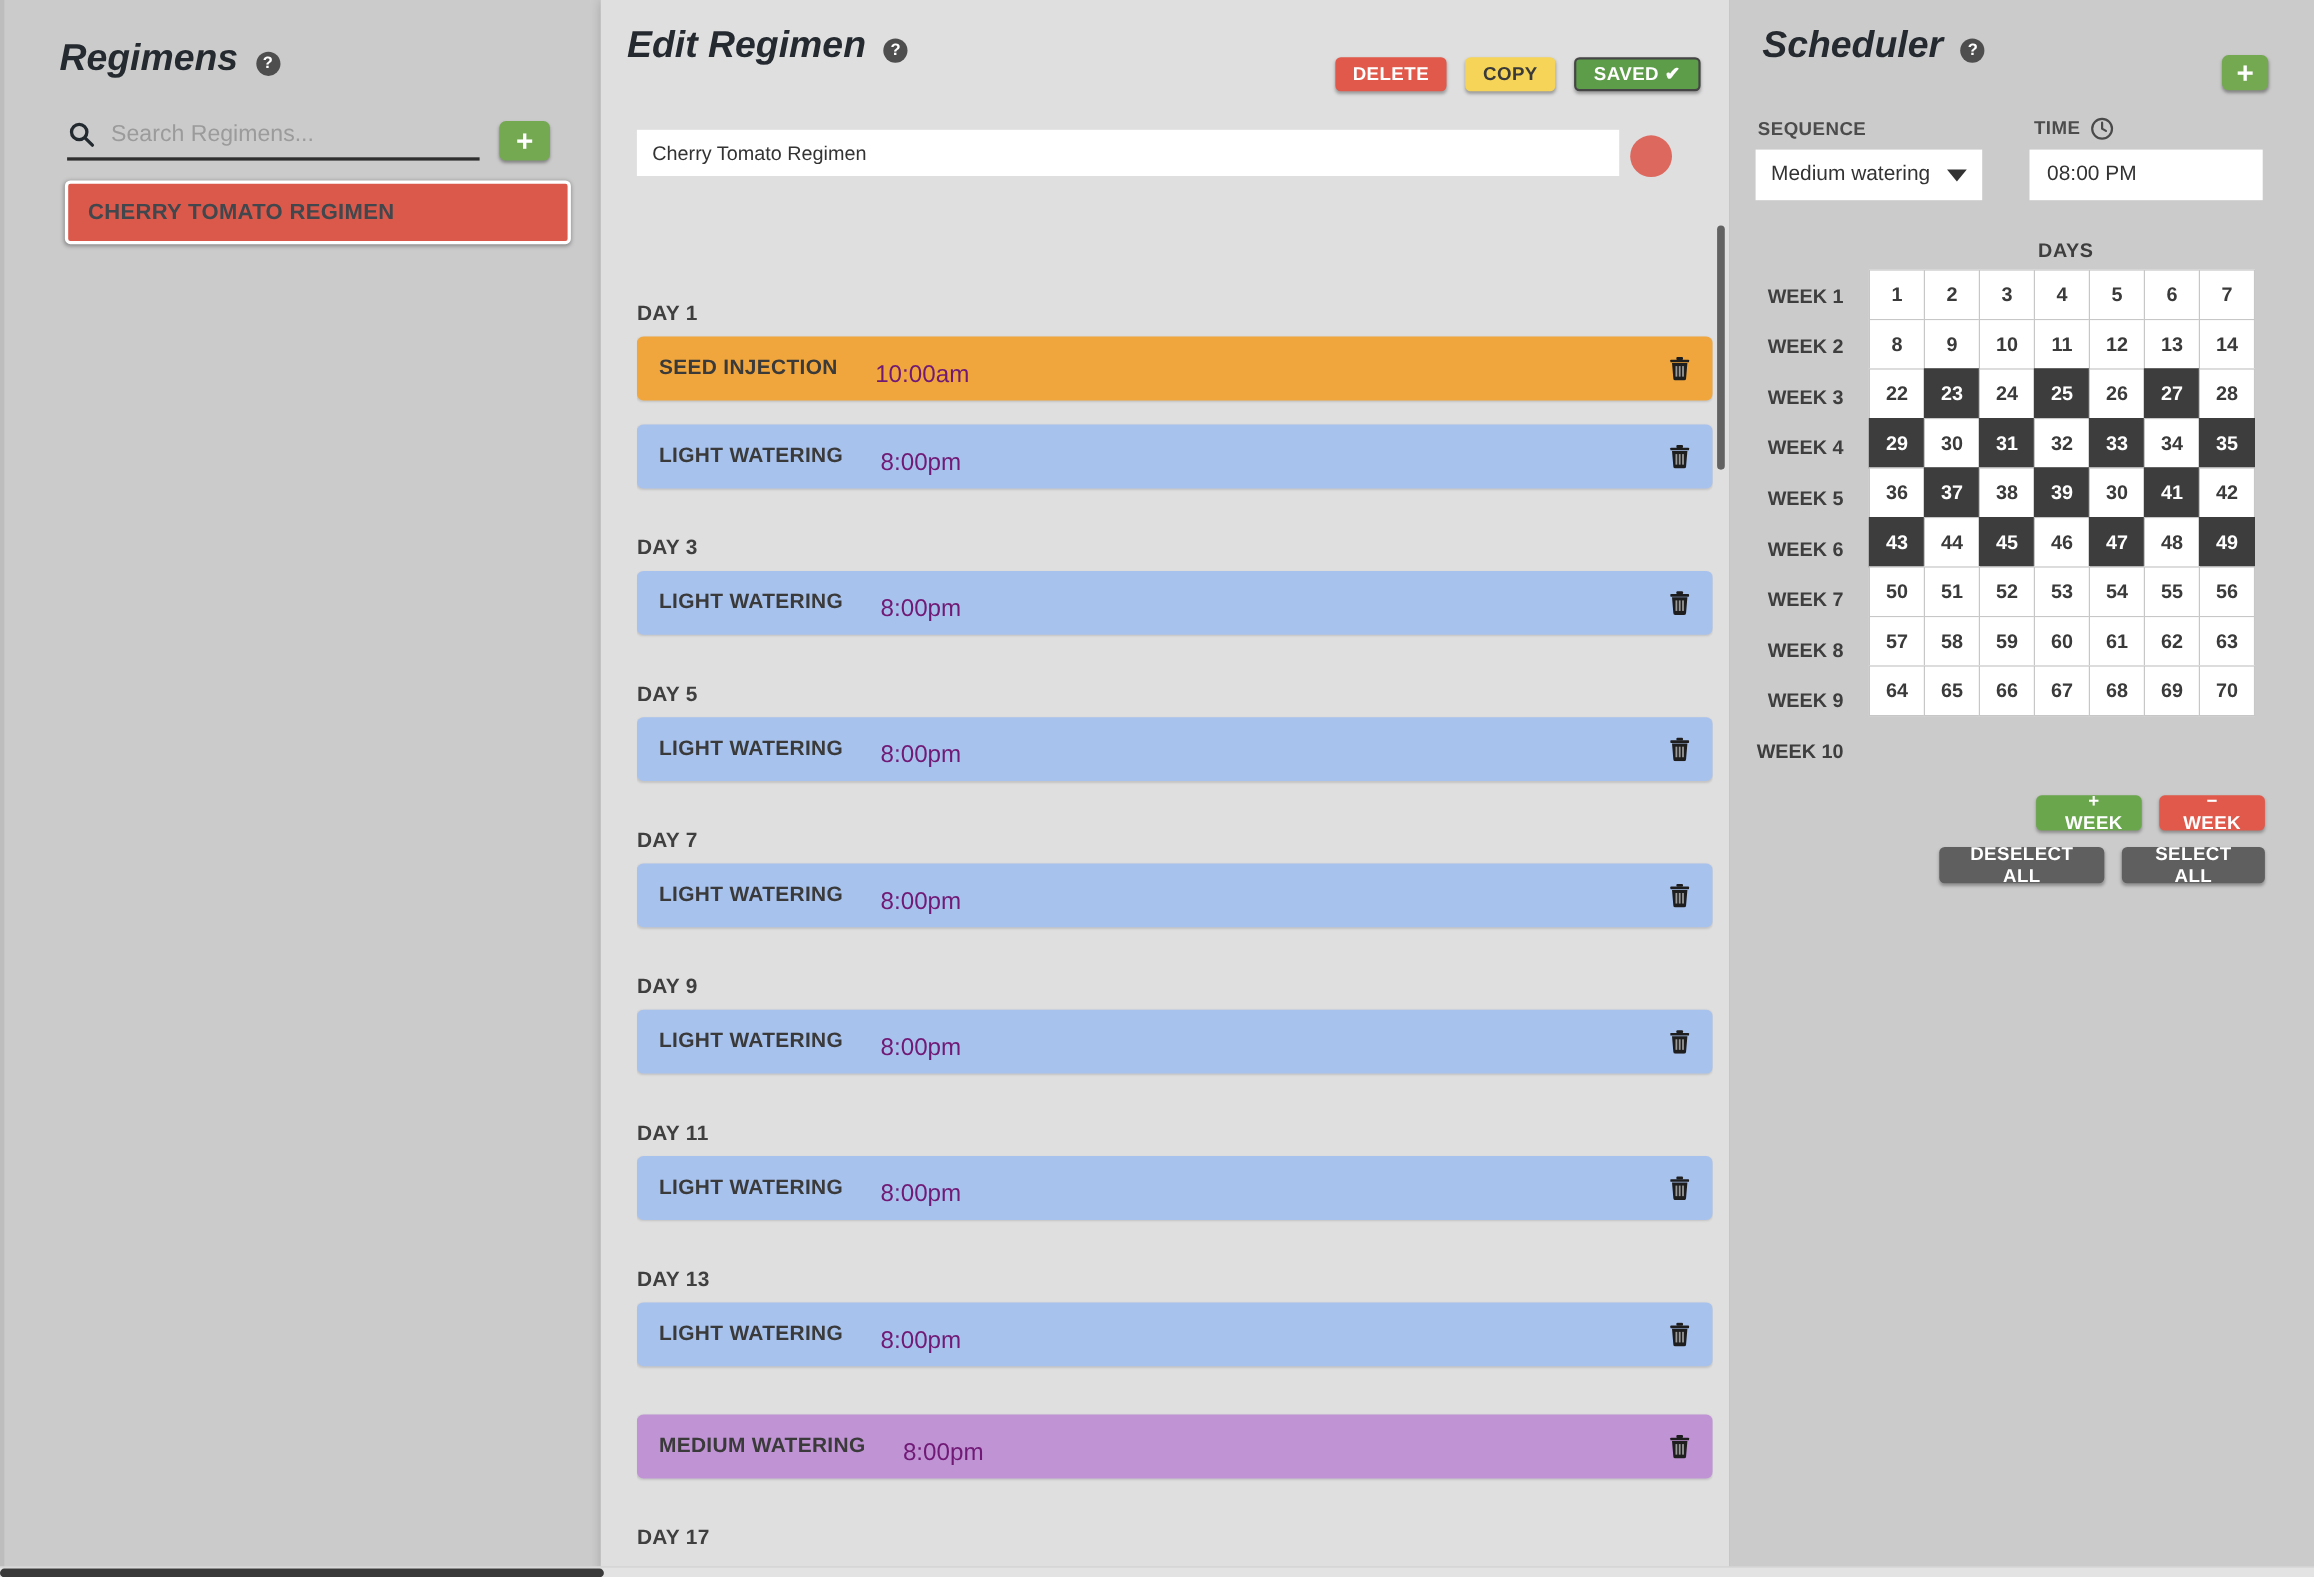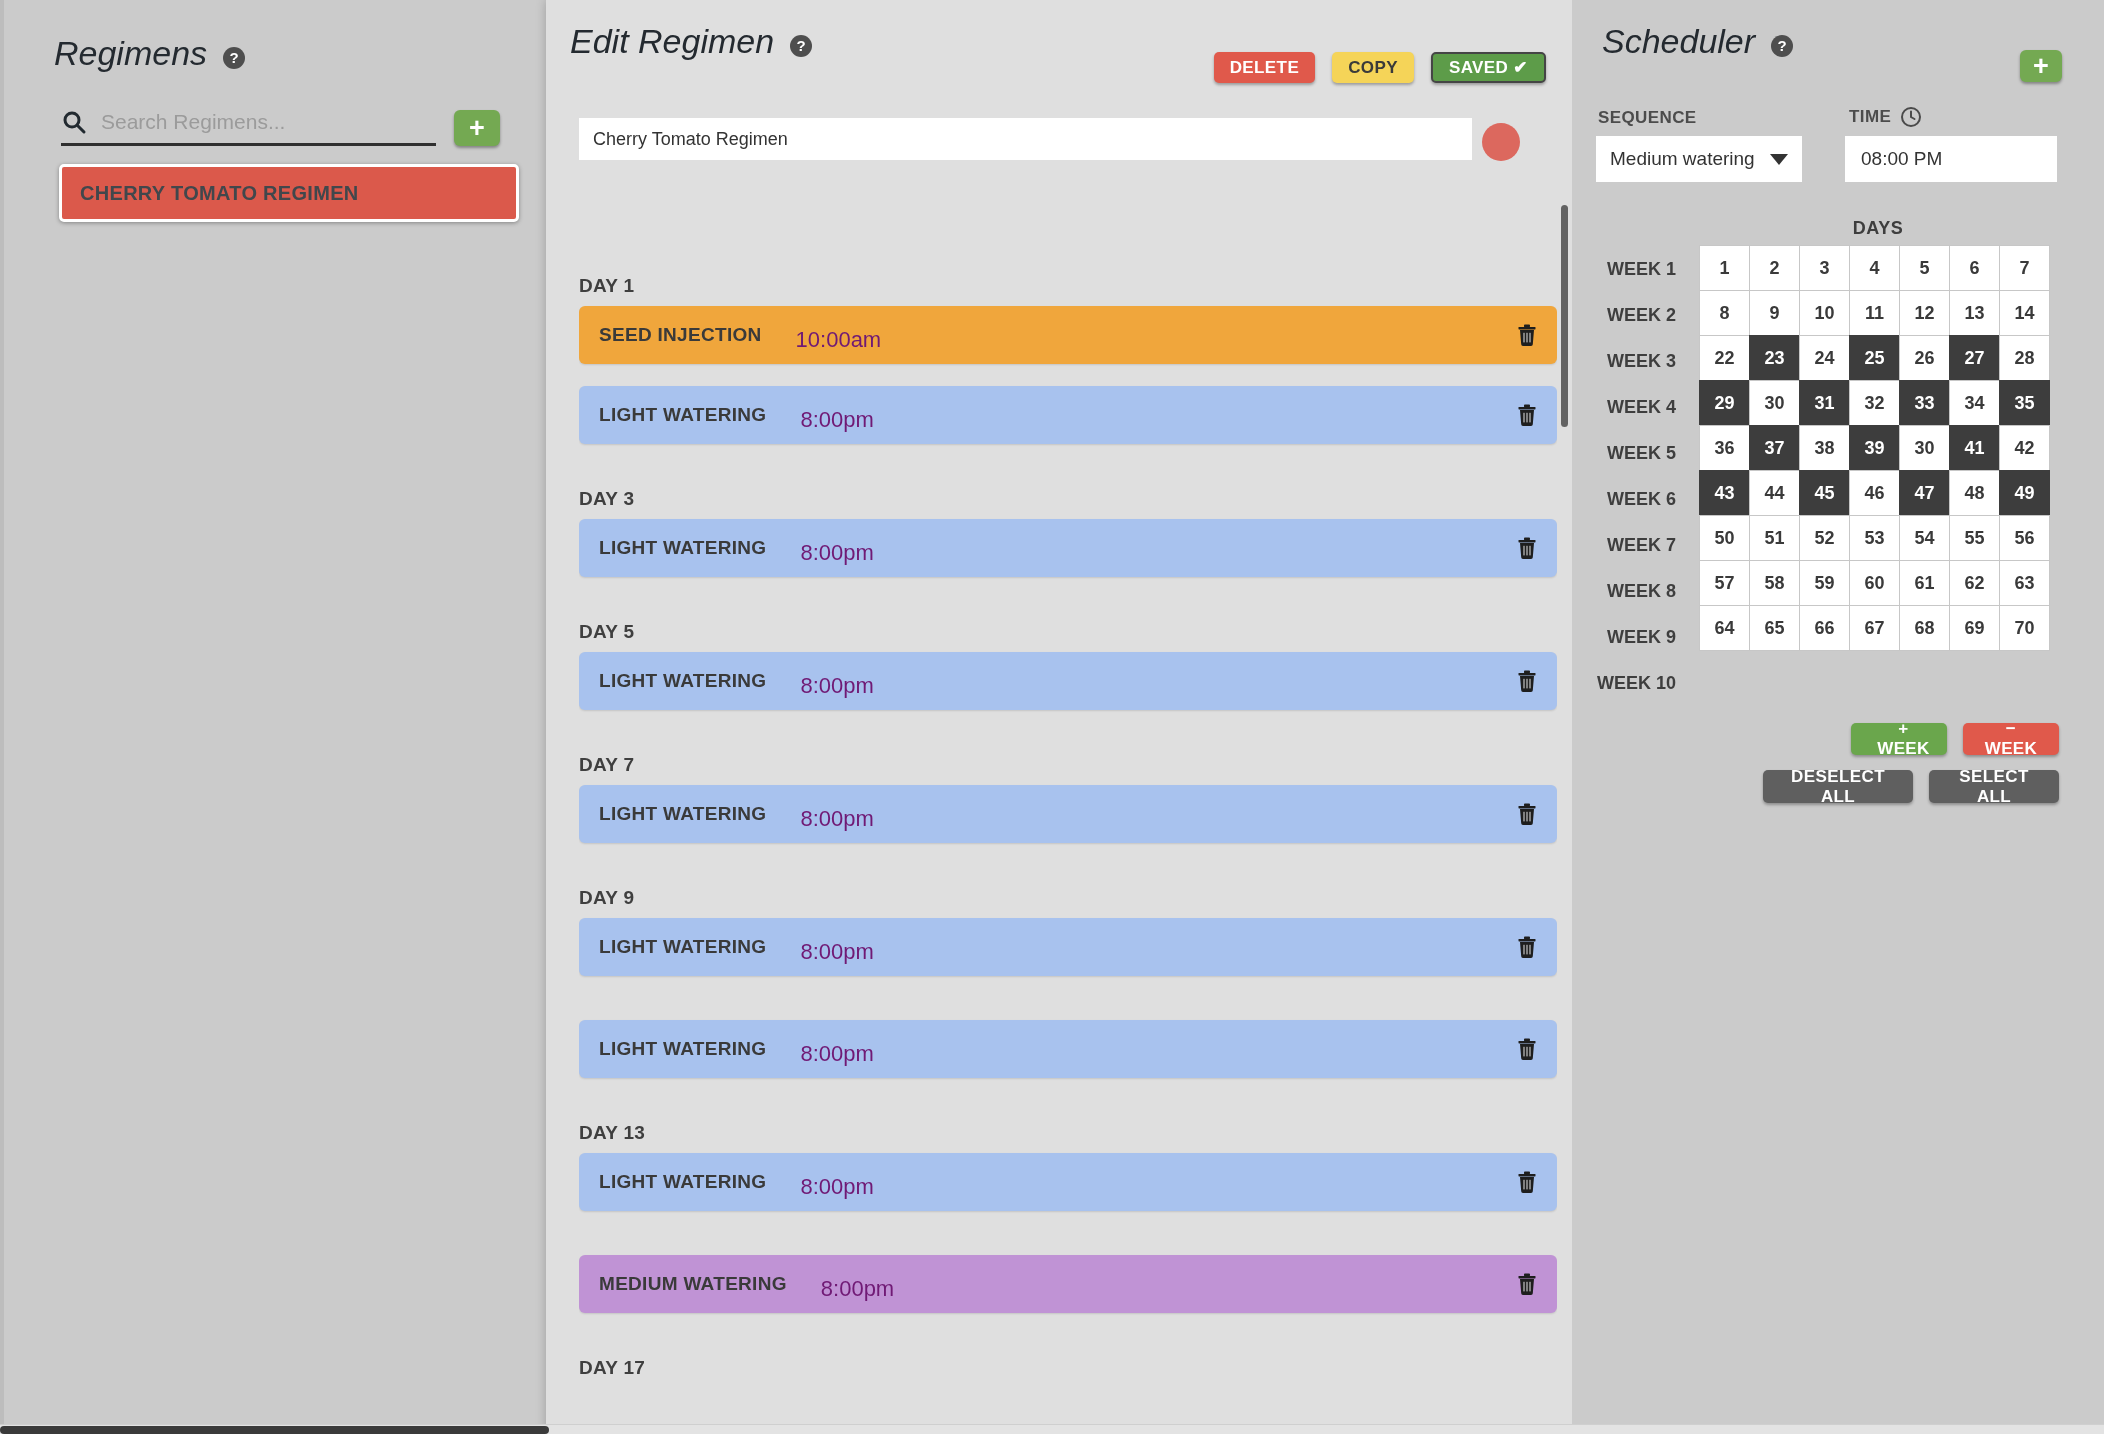--- a/index.html
+++ b/index.html
@@ -5,21 +5,21 @@
   html,body{margin:0;padding:0;background:#a9a9a9;}
   *{box-sizing:border-box;}
   .app{position:relative;width:2104px;height:1434px;overflow:hidden;
        font-family:"Liberation Sans",sans-serif;background:#b9b9b9;}
   .panel{position:absolute;top:0;height:1434px;}
   .panel.left{left:0;width:546px;background:#cbcbcb;border-left:4px solid #bdbdbd;}
   .panel.mid{left:546px;width:1026px;background:#dfdfdf;box-shadow:0 0 10px rgba(0,0,0,.22);}
   .panel.right{left:1572px;width:540px;background:#cbcbcb;}
 
   .title-row{position:absolute;display:flex;align-items:center;gap:16px;}
-  .page-title{font-size:34px;font-style:italic;font-weight:400;color:#242a30;}
+  .page-title{font-size:34px;font-style:italic;font-weight:700;color:#242a30;}
   .help-icon{width:22px;height:22px;border-radius:50%;background:#4e4e4e;color:#fff;
              font-size:15px;font-weight:bold;display:flex;align-items:center;justify-content:center;margin-top:8px;}
 
   
   .search-wrap{position:absolute;left:57px;top:100px;width:375px;height:46px;display:flex;
                align-items:center;gap:12px;border-bottom:3px solid #2f2f2f;}
   .search-input{flex:1;border:none;background:transparent;font-size:21px;color:#333;outline:none;min-width:0;}
   .search-input::placeholder{color:#9b9b9b;}
   .add-btn{position:absolute;background:#74a952;border:none;border-radius:6px;color:#fff;
            display:flex;align-items:center;justify-content:center;font-size:27px;font-weight:bold;
@@ -212,20 +212,21 @@
                 <rect x="1.5" y="3" width="17" height="2.4" rx="0.6" fill="#1e1e1e"></rect>
                 <rect x="7" y="0.6" width="6" height="2.6" rx="0.9" fill="#1e1e1e"></rect>
                 <rect x="6.2" y="8.8" width="1.6" height="9.6" fill="rgba(255,255,255,.55)"></rect>
                 <rect x="9.2" y="8.8" width="1.6" height="9.6" fill="rgba(255,255,255,.55)"></rect>
                 <rect x="12.2" y="8.8" width="1.6" height="9.6" fill="rgba(255,255,255,.55)"></rect>
               </svg>
             </span>
           </div>
         </div>
         <div class="day-block">
+          <div class="day-label">DAY 11</div>
           <div class="regimen-row" style="background: rgb(168, 194, 238);">
             <span class="row-label">LIGHT WATERING</span>
             <span class="row-time">8:00pm</span>
             <span class="trash">
               <svg width="20" height="22" viewBox="0 0 20 22">
                 <path d="M3 6h14l-1.2 14.2A1.8 1.8 0 0 1 14 22H6a1.8 1.8 0 0 1-1.8-1.8L3 6z" fill="#1e1e1e"></path>
                 <rect x="1.5" y="3" width="17" height="2.4" rx="0.6" fill="#1e1e1e"></rect>
                 <rect x="7" y="0.6" width="6" height="2.6" rx="0.9" fill="#1e1e1e"></rect>
                 <rect x="6.2" y="8.8" width="1.6" height="9.6" fill="rgba(255,255,255,.55)"></rect>
                 <rect x="9.2" y="8.8" width="1.6" height="9.6" fill="rgba(255,255,255,.55)"></rect>

